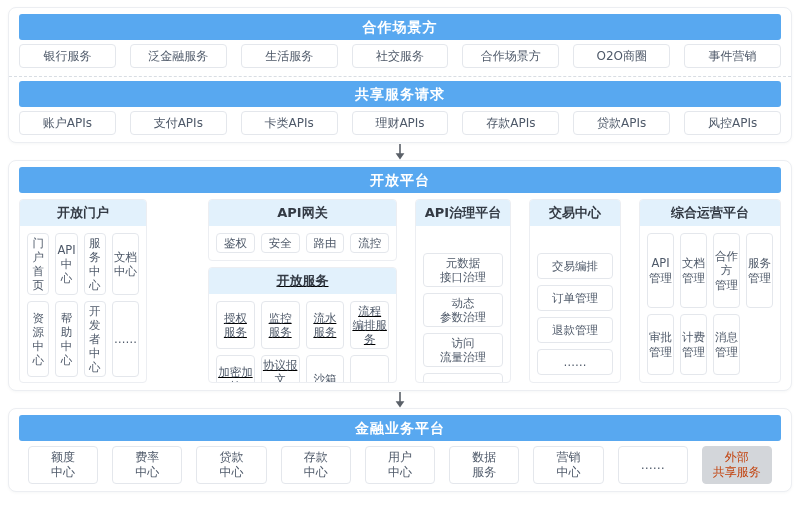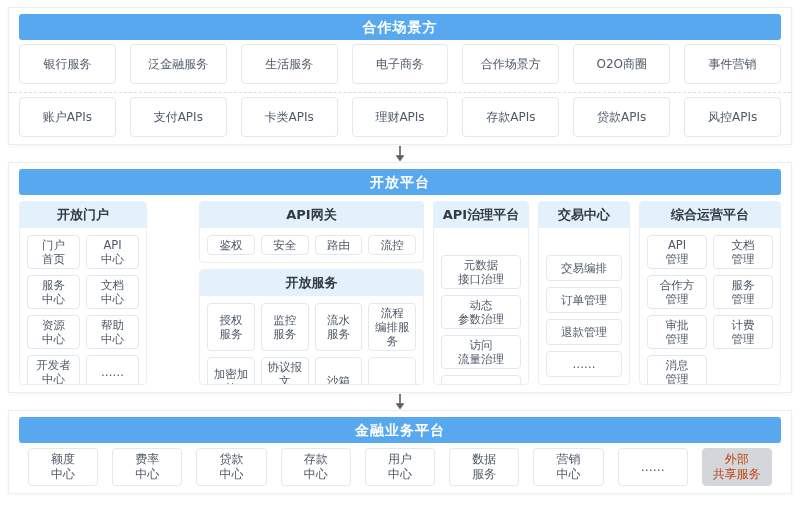--- a/index.html
+++ b/index.html
@@ -10,84 +10,85 @@
     --box-text:#4E5969;
     --gray-box-bg:#D3D6DA;
     --arrow-gray:#5A6068;
     --dashed-divider:#D8DDE3;
   }
   *{box-sizing:border-box;}
   html,body{margin:0;padding:0;background:#fff;}
   body{width:800px;height:506px;font-family:"DejaVu Sans","Liberation Sans",sans-serif;overflow:hidden;}
   .stage{padding:7px 8px 0;}
   .panel{
-    background:#fff;border:1px solid var(--panel-border);border-radius:0;
+    background:#fff;border:1px solid var(--panel-border);border-radius:8px;
     padding:6px 10px 7px;box-shadow:0 1px 3px rgba(30,40,60,0.04);
   }
   .bar{
     background:var(--bar-blue);color:#fff;font-weight:bold;font-size:14px;
     height:26px;line-height:26px;text-align:center;border-radius:3px;
     letter-spacing:1px;
   }
   .hrow{display:flex;gap:14px;margin-top:4px;}
-  .hrow .box{flex:1;height:40px;}
+  .hrow .box{flex:1;height:24px;}
   .box{
     background:#fff;border:1px solid var(--box-border);border-radius:4px;
     color:var(--box-text);font-size:12px;line-height:1.25;
     display:flex;align-items:center;justify-content:center;text-align:center;
     white-space:pre-line;
   }
   .divider{border:0;border-top:1px dashed var(--dashed-divider);margin:8px -10px 4px;}
   .arrow-wrap{height:17px;display:flex;align-items:center;justify-content:center;}
   
-  .columns{display:flex;gap:9px;margin-top:6px;height:184px;}
+  .columns{display:flex;gap:18px;margin-top:6px;height:184px;}
   .col{
     background:#fff;border:1px solid var(--panel-border);border-radius:4px;
     display:flex;flex-direction:column;overflow:hidden;
   }
   .col-header{
     background:var(--header-light-blue);color:#333a44;font-weight:bold;
     font-size:13px;height:26px;line-height:26px;text-align:center;flex:0 0 auto;
   }
   .col-body{flex:1;padding:7px;display:grid;gap:6px;}
   .col-body .box{font-size:11.5px;line-height:1.22;padding:2px 1px;}
-  .grid-2{grid-template-columns:1fr 1fr;}
+  .grid-2{grid-template-columns:1fr 1fr 1fr 1fr;}
   .grid-1{grid-template-columns:1fr;margin-top:20px;}
   .grid-4{grid-template-columns:repeat(4,1fr);}
   .col-portal{flex:0 0 128px;}
   .col-gwwrap{flex:1 1 auto;display:flex;flex-direction:column;gap:6px;border:none;background:none;padding:0;overflow:visible;margin-left:43px;}
   .col-gov{flex:0 0 96px;}
   .col-trade{flex:0 0 92px;}
   .col-op{flex:0 0 142px;}
   .gw-top{flex:0 0 auto;}
   .gw-top .col-body{height:44px;}
-  .gw-bottom{flex:1 1 auto;}
+  .gw-bottom{flex:1 1 auto;text-decoration:underline;}
   
   .hrow.inset{padding:0 9px;margin-top:5px;align-items:flex-end;}
   .hrow.inset .box{height:38px;}
   .box.gray{background:var(--gray-box-bg);border-color:var(--gray-box-bg);color:#c2410c;}
   .spacer{height:17px;}
 </style>
 </head>
 <body>
 
 <div class="stage">
 
   <div class="panel">
     <div class="bar">合作场景方</div>
     <div class="hrow">
       <div class="box">银行服务</div>
       <div class="box">泛金融服务</div>
       <div class="box">生活服务</div>
-      <div class="box">电子商务</div>
+      <div class="box">社交服务</div>
       <div class="box">合作场景方</div>
       <div class="box">O2O商圈</div>
       <div class="box">事件营销</div>
     </div>
     <hr class="divider">
+    <div class="bar">共享服务请求</div>
     <div class="hrow">
       <div class="box">账户APIs</div>
       <div class="box">支付APIs</div>
       <div class="box">卡类APIs</div>
       <div class="box">理财APIs</div>
       <div class="box">存款APIs</div>
       <div class="box">贷款APIs</div>
       <div class="box">风控APIs</div>
     </div>
   </div>

